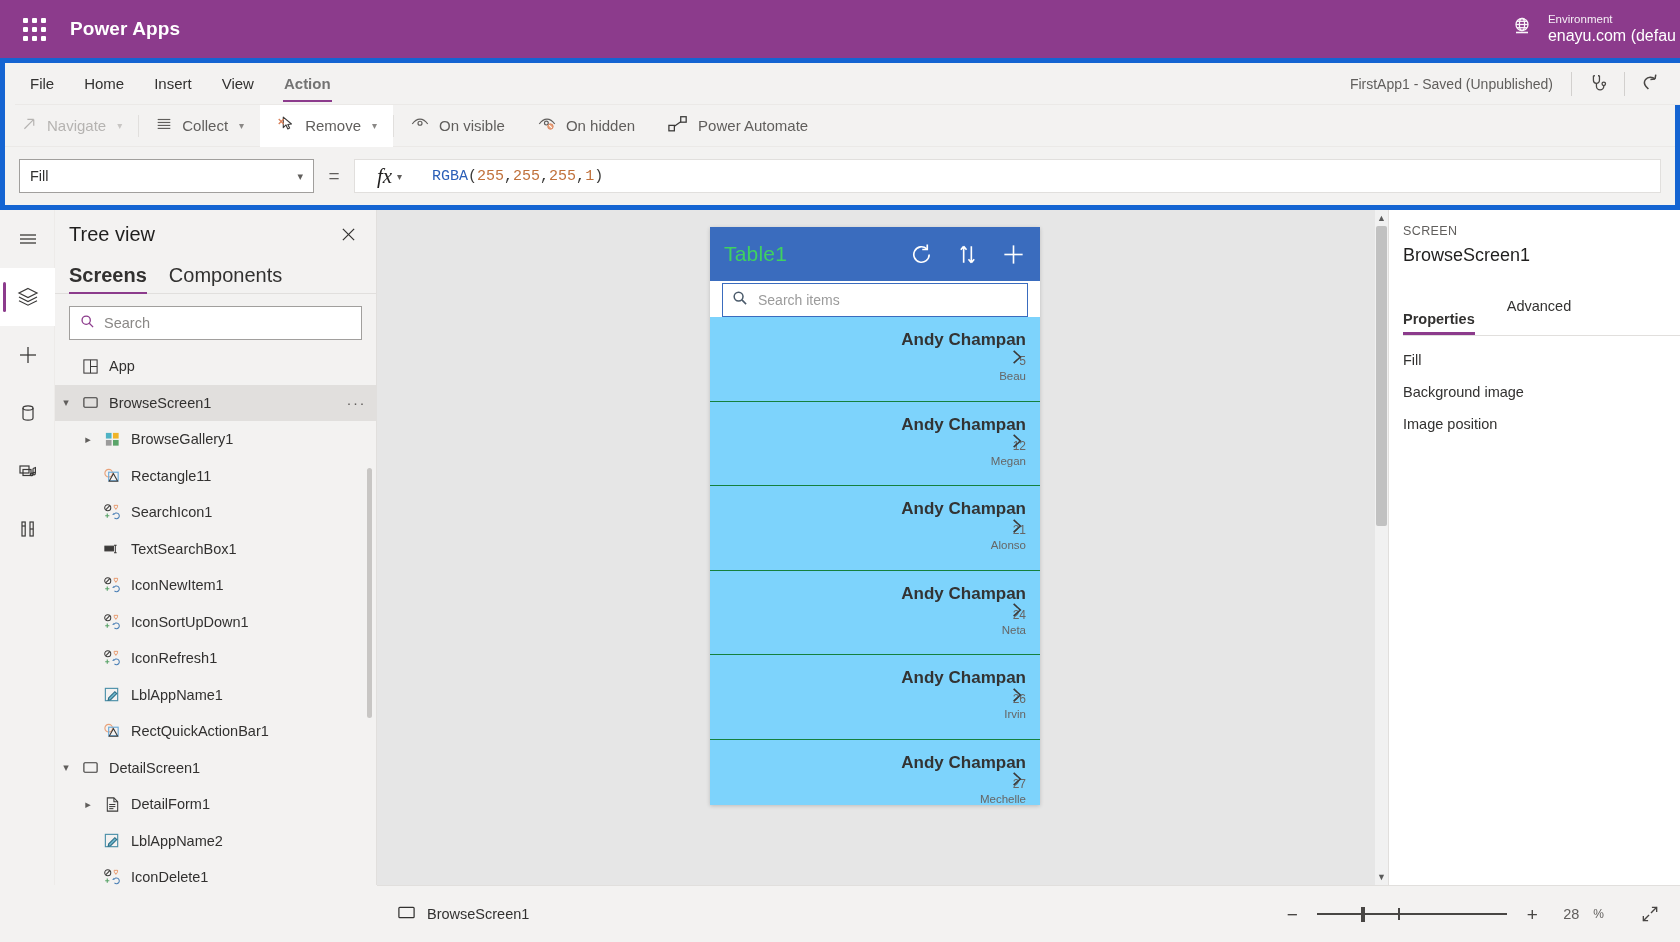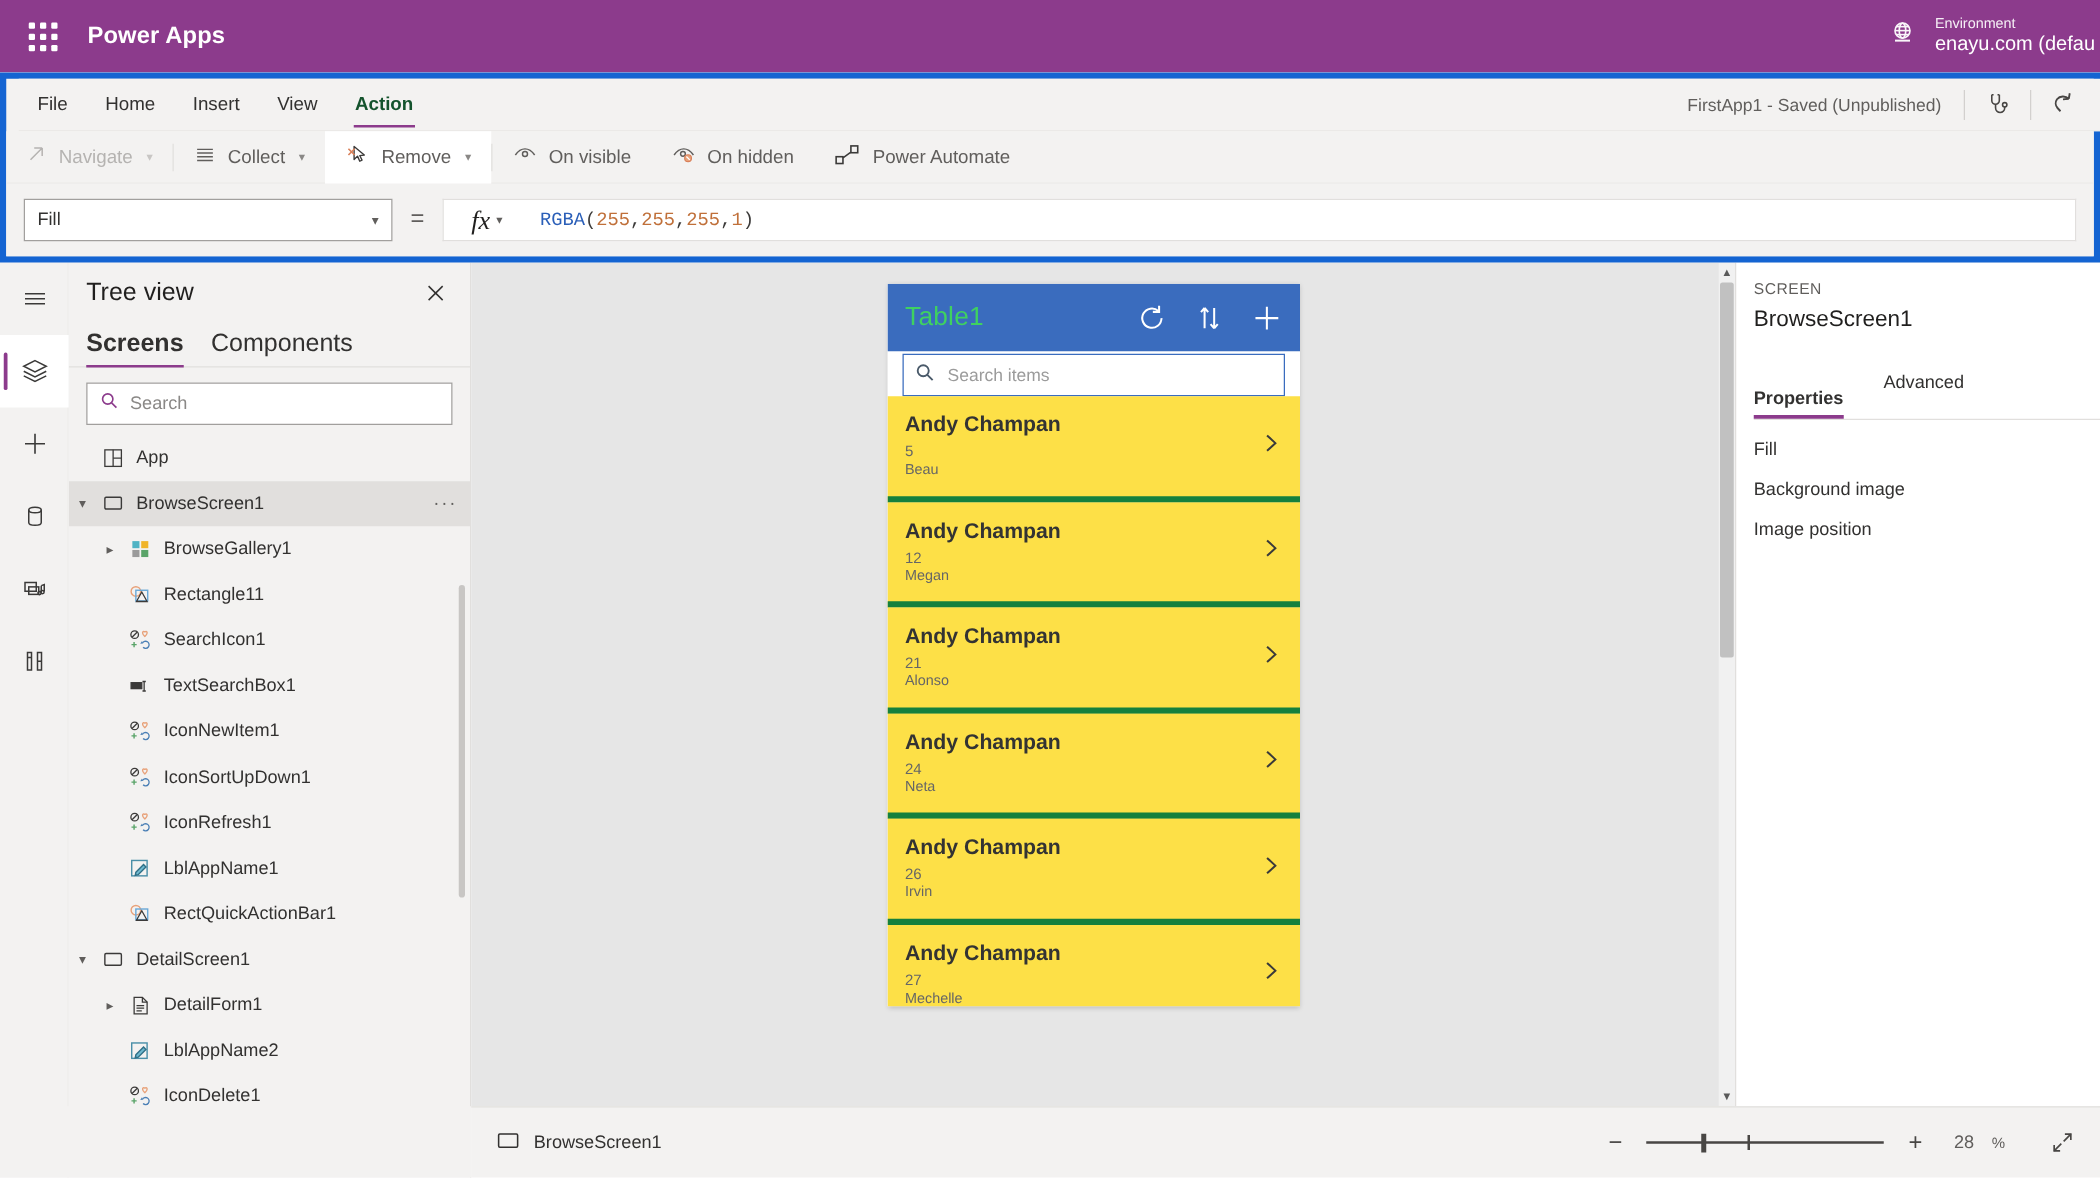--- a/index.html
+++ b/index.html
@@ -55,21 +55,21 @@
     background: #f3f2f1;
     display: flex; align-items: center;
     border-bottom: 1px solid #ebe9e7;
     z-index: 6;
   }
   .menu-tab {
     position: relative; height: 42px;
     display: flex; align-items: center;
     padding: 0 15px; font-size: 15px; color: #323130; cursor: pointer;
   }
-  .menu-tab.active { font-weight: bold; color: #14532d; }
+  .menu-tab.active { font-weight: bold; color: #737373; }
   .menu-tab.active::after {
     content: ""; position: absolute; left: 14px; right: 14px; bottom: 3px;
     height: 2px; background: #8c3b8c;
   }
   .menu-right {
     margin-left: auto; display: flex; align-items: center; height: 100%;
     padding-right: 8px;
   }
   .save-status { font-size: 14px; color: #605e5c; padding: 0 18px; }
   .vsep { width: 1px; height: 24px; background: #d2d0ce; }
@@ -239,22 +239,22 @@
   .phone-header-icons { margin-left: auto; display: flex; align-items: center; gap: 22px; }
   .ph-icon { color: #fff; cursor: pointer; display: flex; align-items: center; }
   .phone-search {
     margin: 2px 12px 0 12px; height: 34px; background: #fff;
     border: 1px solid #3a6cbe; display: flex; align-items: center; gap: 10px;
     padding: 0 9px;
   }
   .phone-search .ps-text { font-size: 14px; color: #9b9b9b; }
   .gallery { }
   .gal-item {
-    position: relative; height: 84.5px; border-bottom: 5px solid #15803d;
-    padding: 12px 14px 0 14px; cursor: pointer; background: #fde047;
+    position: relative; height: 84.5px; border-bottom: 1px solid #15803d;
+    padding: 12px 14px 0 14px; cursor: pointer; background: #7dd3fc; text-align: right;
   }
   .gal-title { font-size: 17px; color: #333; font-weight: 600; line-height: 1.25; }
   .gal-sub1 { font-size: 12px; color: #666; margin-top: 4px; }
   .gal-sub2 { font-size: 11.5px; color: #666; margin-top: 2px; }
   .gal-chev {
     position: absolute; right: 14px; top: 50%; transform: translateY(-50%);
     color: #3a3a3a;
   }
 
   

